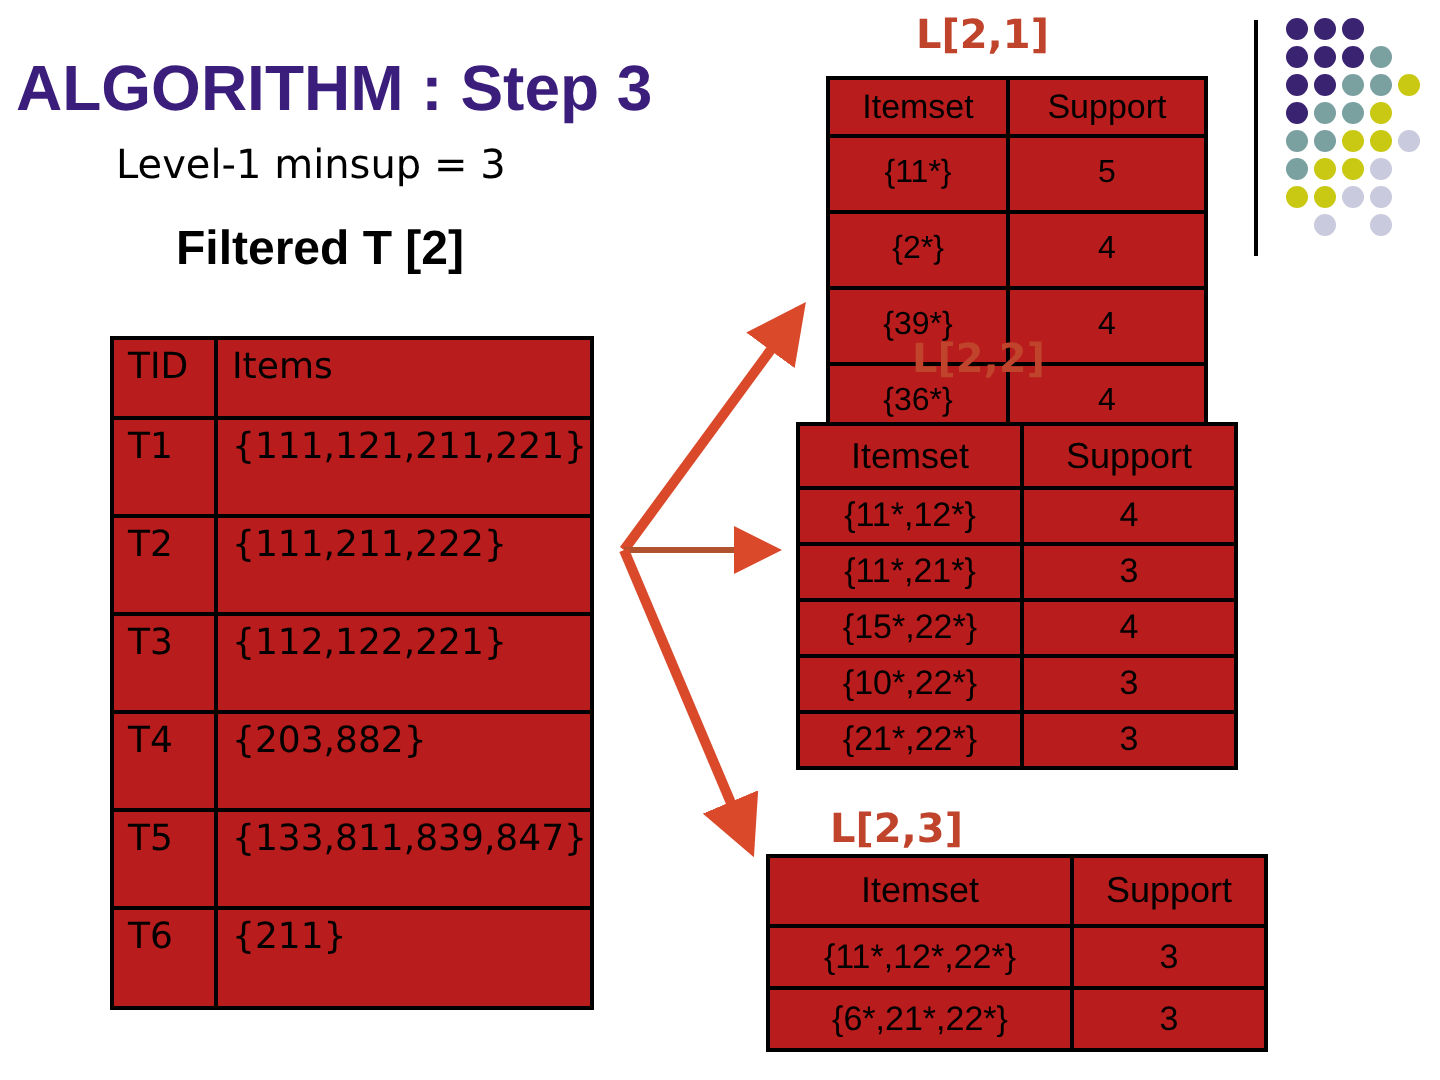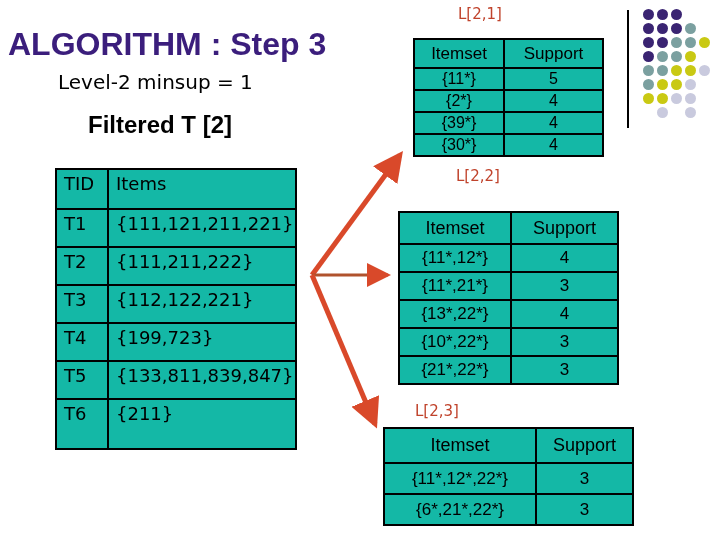--- a/index.html
+++ b/index.html
@@ -11,58 +11,58 @@
   body{background:#ffffff;position:relative;overflow:hidden;
        font-family:"Liberation Sans",sans-serif;}
   .abs{position:absolute;}
 
   .slide-title{left:8px;top:20px;font-size:32px;line-height:48px;font-weight:bold;
     color:var(--title);white-space:nowrap;z-index:10;letter-spacing:0px;text-align:right;}
   .slide-subtitle{left:58px;top:70px;font-size:20px;color:#000;
     font-family:"DejaVu Sans",sans-serif;z-index:10;}
   .section-label{left:88px;top:111px;font-size:24px;font-weight:bold;color:#000;z-index:10;}
 
-  table{border-collapse:collapse;position:absolute;table-layout:fixed;z-index:2;background:#14b8a6;}
+  table{border-collapse:collapse;position:absolute;table-layout:fixed;z-index:2;background:#b91c1c;}
   td,th{border:2px solid #000;overflow:hidden;white-space:nowrap;}
 
   
   .t-table{left:55px;top:168px;width:240px;font-family:"DejaVu Sans",sans-serif;
     font-size:18px;color:#000;}
   .t-table td,.t-table th{vertical-align:top;text-align:left;padding:3px 0 0 7px;font-weight:normal;}
-  .t-table tr{height:38px;}
+  .t-table tr{height:49px;}
   .t-table tr.hdr{height:40px;}
   .t-table tr.tall{height:50px;}
 
   
   .l-table{color:#000;}
   .l-table td,.l-table th{text-align:center;vertical-align:middle;font-weight:normal;}
   .l21{left:413px;top:38px;width:189px;font-size:16px;}
-  .l21 tr{height:22px;} .l21 tr.hdr{height:29px;font-size:17px;}
+  .l21 tr{height:38px;} .l21 tr.hdr{height:29px;font-size:17px;}
   .l22{left:398px;top:211px;width:219px;font-size:17px;}
   .l22 tr{height:28px;} .l22 tr.hdr{height:32px;font-size:18px;}
   .l23{left:383px;top:427px;width:249px;font-size:17px;}
   .l23 tr{height:31px;} .l23 tr.hdr{height:35px;font-size:18px;}
 
-  .l-label{font-family:"DejaVu Sans",sans-serif;font-size:15px;color:var(--label-red);
-    z-index:3;white-space:nowrap;}
+  .l-label{font-family:"DejaVu Sans",sans-serif;font-size:20px;color:var(--label-red);
+    z-index:3;white-space:nowrap;font-weight:bold;}
   .lab21{left:458px;top:5px;}
   .lab22{left:456px;top:167px;}
   .lab23{left:415px;top:402px;}
 
   .arrow-layer{left:0;top:0;width:720px;height:540px;z-index:4;pointer-events:none;}
 
   .deco-line{left:627px;top:10px;width:2px;height:118px;background:#000;z-index:1;}
   .dots{left:643px;top:9px;width:80px;height:120px;z-index:1;}
   .dot{position:absolute;width:11px;height:11px;border-radius:50%;}
 </style>
 </head>
 <body>
 
 <div class="abs slide-title">ALGORITHM : Step 3</div>
-<div class="abs slide-subtitle">Level-2 minsup = 1</div>
+<div class="abs slide-subtitle">Level-1 minsup = 3</div>
 <div class="abs section-label">Filtered T [2]</div>
 
 <table class="t-table">
   <colgroup>
       <col style="width:52px">
       <col style="width:188px">
     </colgroup>
   <tbody>
       <tr class="hdr">
     <th>TID</th>
@@ -75,21 +75,21 @@
   <tr>
     <td>T2</td>
     <td>{111,211,222}</td>
   </tr>
   <tr>
     <td>T3</td>
     <td>{112,122,221}</td>
   </tr>
   <tr>
     <td>T4</td>
-    <td>{199,723}</td>
+    <td>{203,882}</td>
   </tr>
   <tr>
     <td>T5</td>
     <td>{133,811,839,847}</td>
   </tr>
   <tr class="tall">
     <td>T6</td>
     <td>{211}</td>
   </tr>
 </tbody>
@@ -112,21 +112,21 @@
   </tr>
   <tr>
     <td>{2*}</td>
     <td>4</td>
   </tr>
   <tr>
     <td>{39*}</td>
     <td>4</td>
   </tr>
   <tr>
-    <td>{30*}</td>
+    <td>{36*}</td>
     <td>4</td>
   </tr>
 </tbody>
   </table>
 
 <div class="abs l-label lab22">L[2,2]</div>
 <table class="l-table l22">
   <colgroup>
       <col style="width:112px">
       <col style="width:107px">
@@ -138,21 +138,21 @@
   </tr>
   <tr>
     <td>{11*,12*}</td>
     <td>4</td>
   </tr>
   <tr>
     <td>{11*,21*}</td>
     <td>3</td>
   </tr>
   <tr>
-    <td>{13*,22*}</td>
+    <td>{15*,22*}</td>
     <td>4</td>
   </tr>
   <tr>
     <td>{10*,22*}</td>
     <td>3</td>
   </tr>
   <tr>
     <td>{21*,22*}</td>
     <td>3</td>
   </tr>

